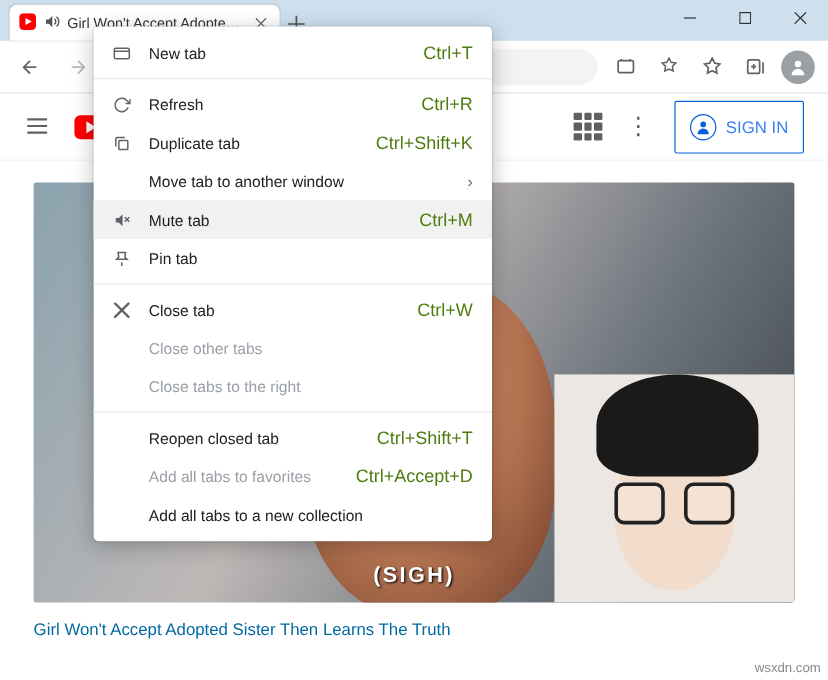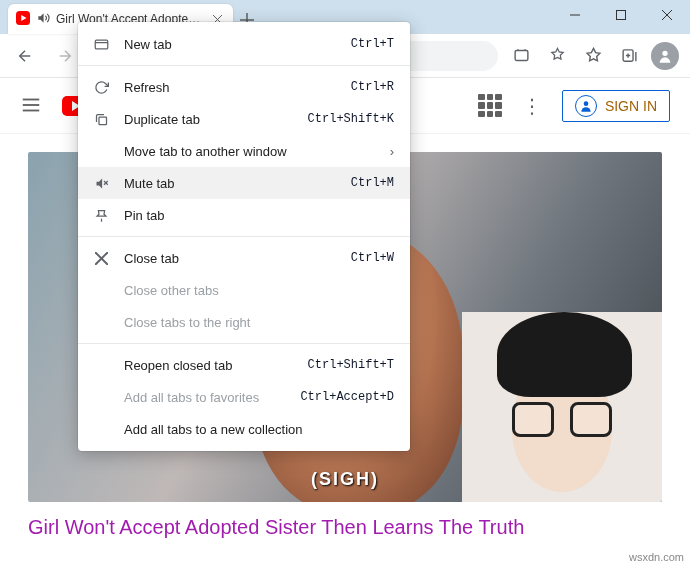--- a/index.html
+++ b/index.html
@@ -23,47 +23,47 @@
 .avatar { width:28px; height:28px; border-radius:50%; background:#9aa0a6; display:flex; align-items:center; justify-content:center; color:#fff; }
 
 .yt-bar { height:56px; display:flex; align-items:center; padding:0 20px; gap:18px; border-bottom:1px solid rgba(0,0,0,.05); }
 .yt-menu-icon { width:24px; height:24px; color:#606060; }
 .yt-logo { width:28px; height:20px; background:#ff0000; border-radius:5px; position:relative; }
 .yt-logo::after { content:""; position:absolute; left:10px; top:5px; border-left:8px solid #fff; border-top:5px solid transparent; border-bottom:5px solid transparent; }
 .yt-spacer { flex:1; }
 .yt-apps { width:24px; height:24px; display:grid; grid-template-columns:repeat(3,1fr); grid-template-rows:repeat(3,1fr); gap:2px; }
 .yt-apps span { background:#606060; border-radius:1px; }
 .yt-more { font-size:20px; color:#606060; width:24px; text-align:center; }
-.signin { border:1px solid #065fd4; color:#a16207; border-radius:2px; height:32px; padding:0 12px; display:flex; align-items:center; gap:8px; font-size:14px; font-weight:500; }
+.signin { border:1px solid #065fd4; color:#3b82f6; border-radius:2px; height:44px; padding:0 12px; display:flex; align-items:center; gap:8px; font-size:14px; font-weight:500; }
 .signin-avatar { width:22px; height:22px; border:1px solid #065fd4; border-radius:50%; display:flex; align-items:center; justify-content:center; }
 
 .video { margin:18px 28px 0 28px; height:350px; background:linear-gradient(120deg,#8aa3af 0%, #bfb8b7 40%, #6e757d 70%, #3a3f44 100%); position:relative; border-radius:2px; overflow:hidden; }
 .face1 { position:absolute; left:225px; top:80px; width:210px; height:280px; background:radial-gradient(ellipse at 40% 30%, #d9a07d 0%, #b37250 55%, #6b3b28 100%); border-radius:45% 45% 40% 40%; }
 .mouth { position:absolute; width:50px; height:42px; background:#3a120f; border-radius:50%; left:80px; top:150px; }
 .pip { position:absolute; right:0; bottom:0; width:200px; height:190px; background:#ece7e3; }
 .beanie { position:absolute; left:35px; top:0px; width:135px; height:85px; background:#1a1a1a; border-radius:60% 60% 30% 30%; }
 .face2 { position:absolute; left:50px; top:55px; width:100px; height:125px; background:#f2dccb; border-radius:45% 45% 50% 50%; }
 .glasses { position:absolute; left:50px; top:90px; width:100px; height:35px; }
 .lens { width:42px; height:35px; border:3px solid #222; border-radius:8px; position:absolute; background:rgba(255,255,255,.2); }
 .lens.l { left:0; } .lens.r { right:0; }
 .caption { position:absolute; left:50%; transform:translateX(-50%); bottom:12px; color:#fff; font-weight:700; font-size:18px; letter-spacing:2px; text-shadow:1px 1px 2px #000; }
 
-.vid-title { margin:14px 28px 0 28px; font-size:20px; color:#a21caf; font-weight:400; }
+.vid-title { margin:14px 28px 0 28px; font-size:14px; color:#0369a1; font-weight:400; }
 
 .watermark { position:absolute; right:6px; bottom:4px; font-size:11px; color:#888; z-index:1; }
 
 
 .ctx { position:absolute; left:78px; top:22px; width:332px; background:#fff; border-radius:4px; box-shadow:0 4px 18px rgba(0,0,0,.25), 0 0 0 1px rgba(0,0,0,.08); z-index:100; padding:6px 0; font-size:13px; color:#212121; }
 .ctx-item { height:32px; display:flex; align-items:center; padding:0 16px 0 14px; gap:14px; }
 .ctx-item.hover { background:#f1f1f1; }
 .ctx-item.disabled { color:#9aa0a6; }
 .ctx-icon { width:18px; display:flex; justify-content:center; color:#5f6368; }
 .ctx-item.disabled .ctx-icon { color:#bbb; }
 .ctx-label { flex:1; }
-.ctx-short { color:#0f172a; font-size:12px;font-family:Liberation Mono, monospace; }
+.ctx-short { color:#4d7c0f; font-size:15px; }
 .ctx-sep { height:1px; background:#e8e8e8; margin:5px 0; }
 .chevron { color:#666; }
 </style>
 </head>
 <body>
 
 <div class="window-controls">
   <div class="win-btn">
     <svg viewBox="0 0 10 10">
         <line x1="0" y1="5" x2="10" y2="5" stroke="currentColor" stroke-width="1"></line>

